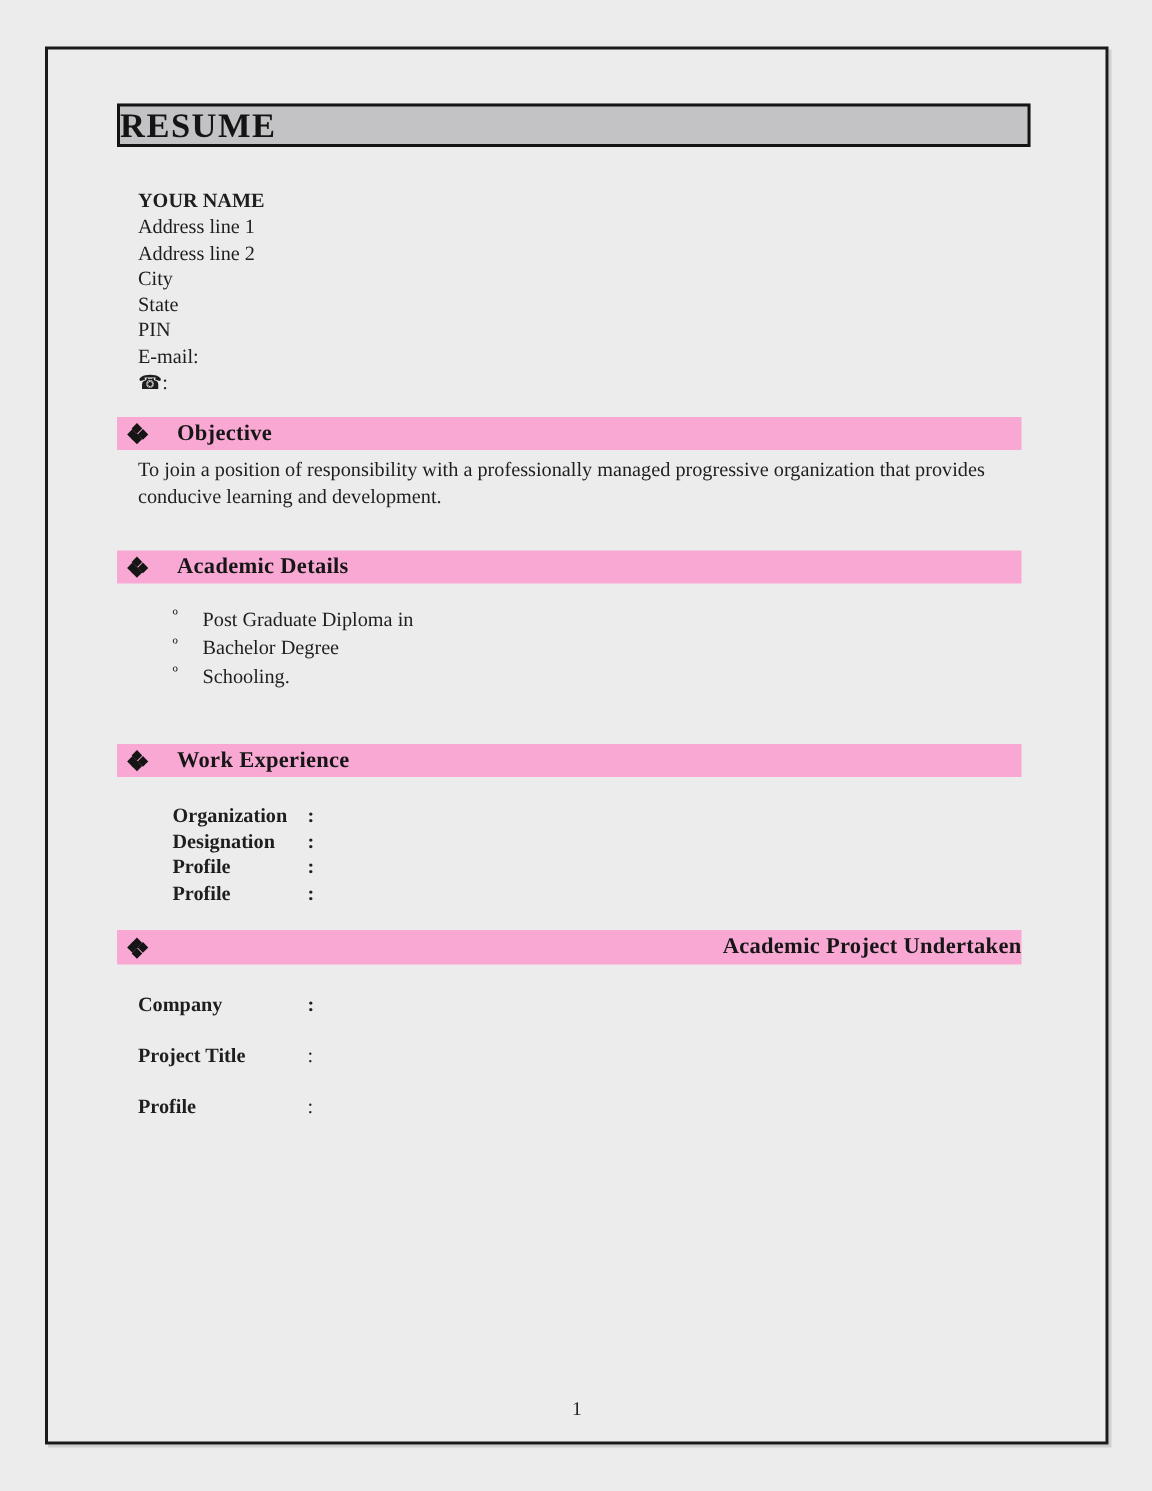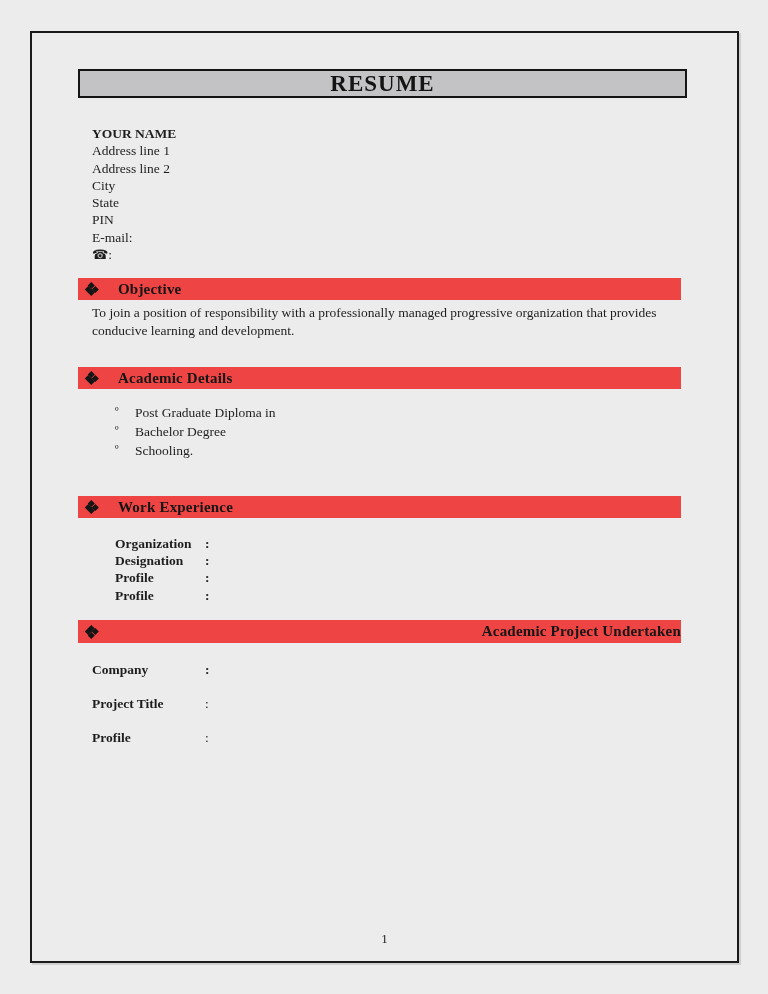--- a/index.html
+++ b/index.html
@@ -9,32 +9,32 @@
     font-family:"Liberation Serif","DejaVu Serif",serif;
   }
   .page{
     position:absolute;left:30px;top:31px;width:705px;height:928px;
     border:2px solid #1a1a1a;background:#ececec;
     box-shadow:2px 2px 0 rgba(0,0,0,0.12);
   }
   .title-bar{
     position:absolute;left:46px;top:36px;width:605px;height:25px;
     background:#c3c3c6;border:2px solid #141414;
-    text-align:center;line-height:26px;
+    line-height:26px;
     font-size:23px;font-weight:bold;letter-spacing:1px;color:#141414;
   }
   .contact{
     position:absolute;left:60px;top:92px;width:400px;
     font-size:13.5px;line-height:17.3px;
   }
   .contact .name{font-weight:bold;}
   .phone-glyph{font-family:"DejaVu Sans",sans-serif;font-size:13px;}
   .section-bar{
     position:absolute;left:46px;width:595px;height:22px;
-    background:#ef4444;display:flex;align-items:center;
+    background:#f9a8d4;display:flex;align-items:center;
     padding-left:8px;
   }
   .section-bar .label{
     margin-left:21px;font-size:15px;font-weight:bold;color:#161616;
     letter-spacing:0.2px;
   }
   .dmd{position:relative;width:11px;height:11px;flex:0 0 11px;}
   .dmd i{position:absolute;width:4.6px;height:4.6px;background:#151515;transform:rotate(45deg);}
   .dmd i:nth-child(1){left:3.2px;top:-0.3px;}
   .dmd i:nth-child(2){left:3.2px;bottom:-0.3px;}

